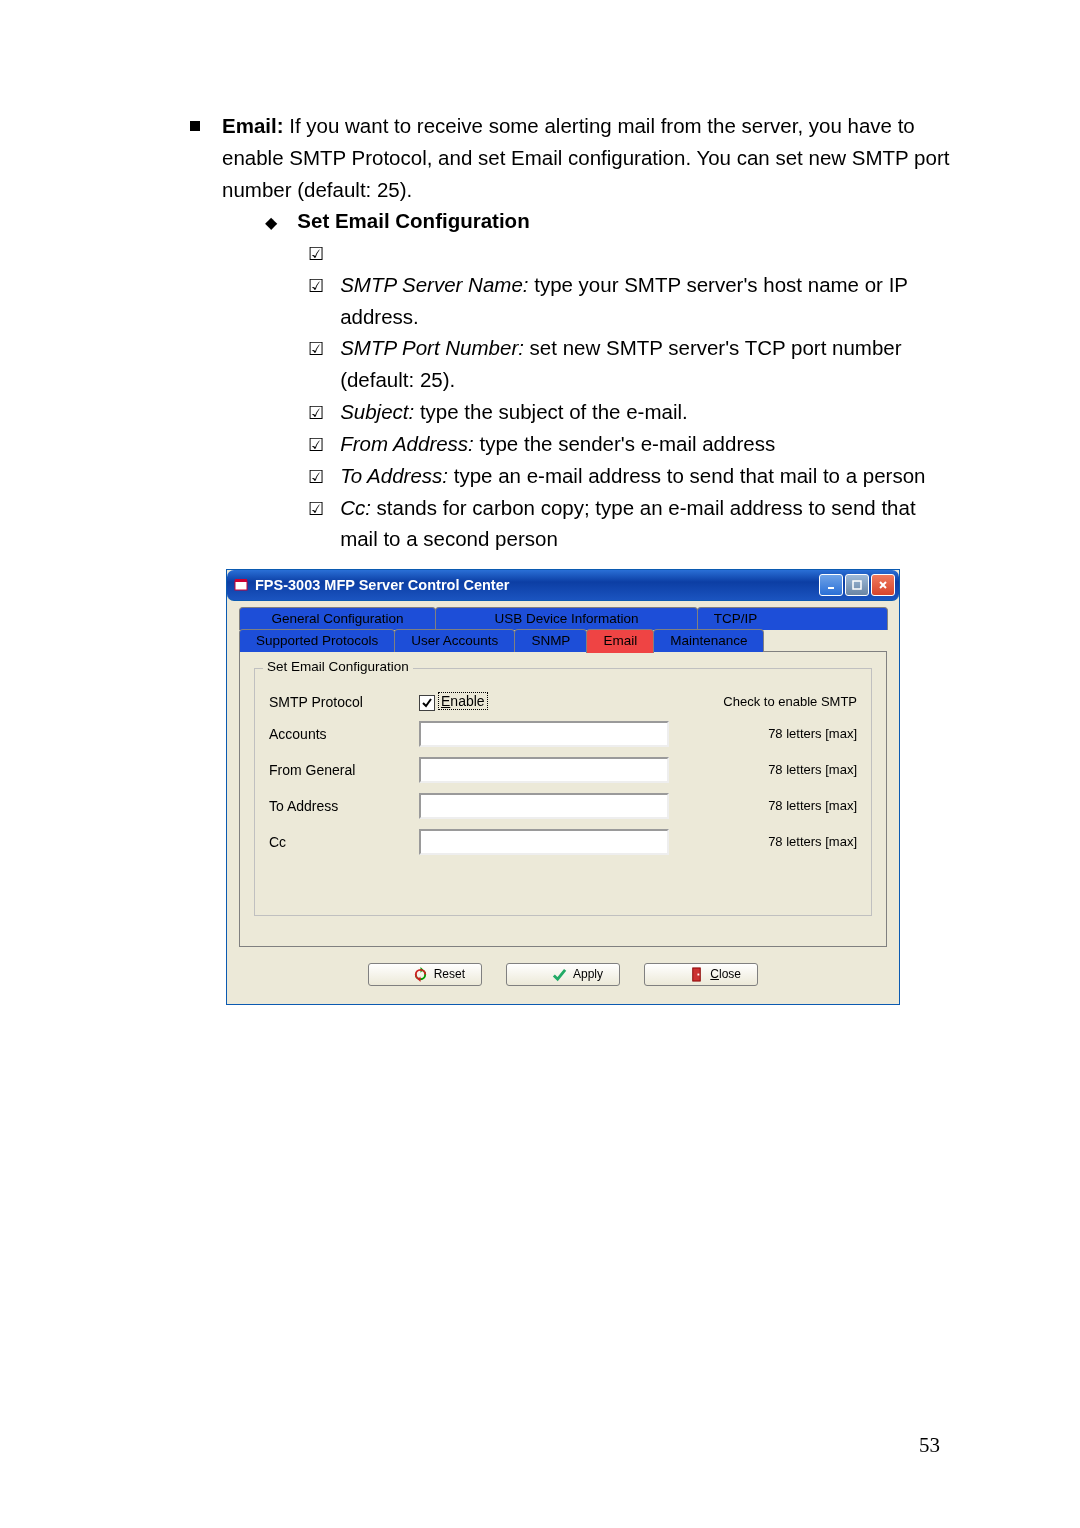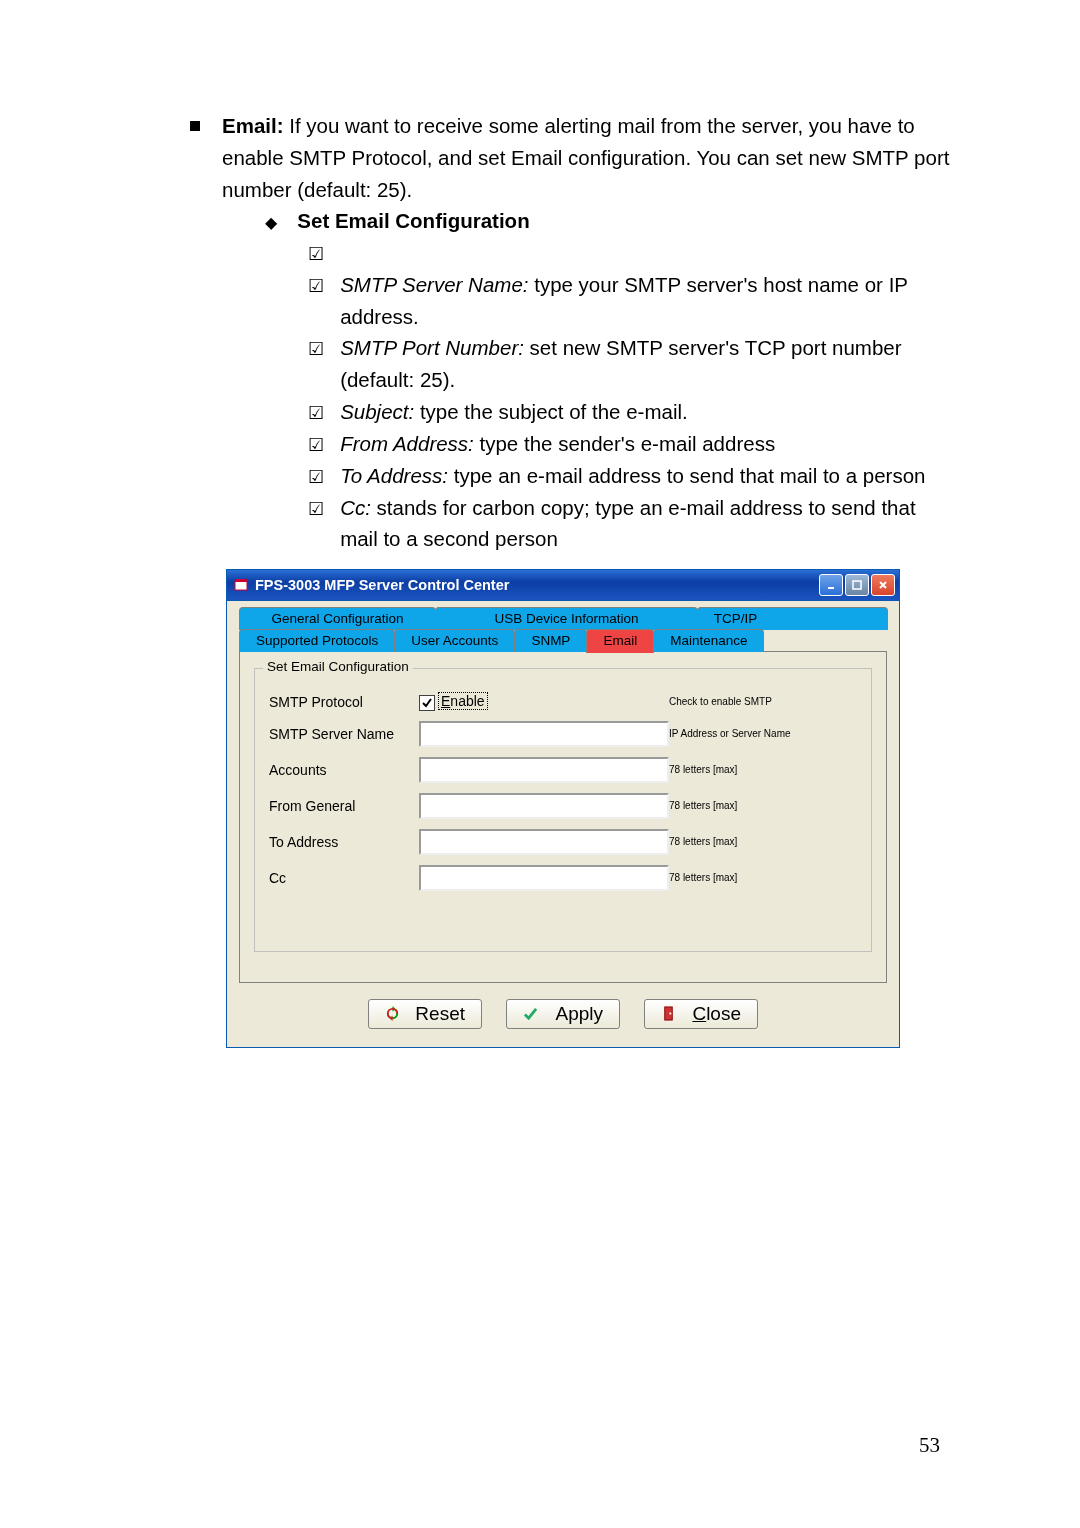--- a/index.html
+++ b/index.html
@@ -67,20 +67,21 @@
   .titlebar {
     height: 30px;
     background: linear-gradient(to bottom, #2a6fd6 0%, #0c3ea4 40%, #1b54c0 100%);
     color: #fff;
     display: flex;
     align-items: center;
     padding: 0 4px 0 6px;
     font-weight: bold;
     font-size: 14.5px;
     border-bottom: 1px solid #0b5ab1;
+    border-radius: 7px;
   }
   .title-icon { width:16px;height:16px;margin-right:6px;}
   .title-text { flex: 1; }
   .win-btns { display:flex; gap:2px; }
   .win-btn {
     width: 22px; height: 20px;
     border: 1px solid #fff;
     border-radius: 3px;
     display:flex;align-items:center;justify-content:center;
     font-weight:bold;font-size:14px;
@@ -89,21 +90,21 @@
   .win-max { background: linear-gradient(#9db9d8,#6a85a4); }
   .win-close { background: linear-gradient(#f07a5e,#d7442b); }
   .client {
     padding: 6px 12px 12px 12px;
   }
   .tabs-row { display:flex; }
   .tab {
     border: 1px solid #808080;
     border-bottom: none;
     padding: 3px 16px 4px 16px;
-    background: #0ea5e9;
+    background: #1d4ed8;
     border-top-left-radius: 4px;
     border-top-right-radius: 4px;
     margin-right: -1px;
     position: relative;
     font-size: 13.5px;
     white-space: nowrap;
   }
   .tabs-row2 { display:flex; margin-top:-1px; }
   .tab.active {
     background: #ef4444;
@@ -131,21 +132,21 @@
     padding: 0 4px;
     font-size: 13.5px;
   }
   .form-row {
     display: flex;
     align-items: center;
     margin: 10px 0;
   }
   .form-label { width: 150px; }
   .form-mid { width: 250px; }
-  .form-hint { flex:1; font-size: 10px; }
+  .form-hint { flex:1; font-size: 13px; text-align: right; }
   .win-input {
     width: 240px;
     height: 22px;
     border: 2px inset #eee;
     background: #fff;
     font-family: Tahoma;
     padding: 0 3px;
     font-size: 13.5px;
   }
   .chk {
@@ -156,23 +157,23 @@
   .btn-row {
     display:flex; justify-content:center; gap:24px; margin-top:10px;
     padding: 6px;
   }
   .win-button {
     border: 1px solid #808080;
     border-radius: 3px;
     background: linear-gradient(#fff,#ece9d8);
     padding: 3px 16px;
     display:flex;align-items:center;gap:6px;
-    font-size:19px;
+    font-size:12px;
     min-width: 80px;
-    justify-content:space-between;
+    justify-content:flex-end;
   }
   .ic { width:15px;height:15px; }
   .underline { text-decoration: underline; }
   .pageno {
     position:absolute;
     bottom: 70px;
     right: 140px;
     font-family: "Times New Roman", serif;
     font-size: 21px;
   }
@@ -271,25 +272,20 @@
             <div class="form-mid">
               <span class="chk">
                   <svg viewBox="0 0 12 12">
                     <polyline points="2,6 5,9 10,2" fill="none" stroke="#000" stroke-width="2"></polyline>
                   </svg>
                 </span><span class="chk-label"><span class="underline">E</span><span>nable</span></span>
             </div>
             <div class="form-hint">Check to enable SMTP</div>
           </div>
 
-          <div class="form-row">
-            <div class="form-label">SMTP Server Name</div>
-            <div class="form-mid"><input class="win-input" value="" style=""></div>
-            <div class="form-hint">IP Address or Server Name</div>
-          </div>
 
 
           <div class="form-row">
             <div class="form-label">Accounts</div>
             <div class="form-mid"><input class="win-input" value="" style=""></div>
             <div class="form-hint">78 letters [max]</div>
           </div>
 
           <div class="form-row">
             <div class="form-label">From General</div>

